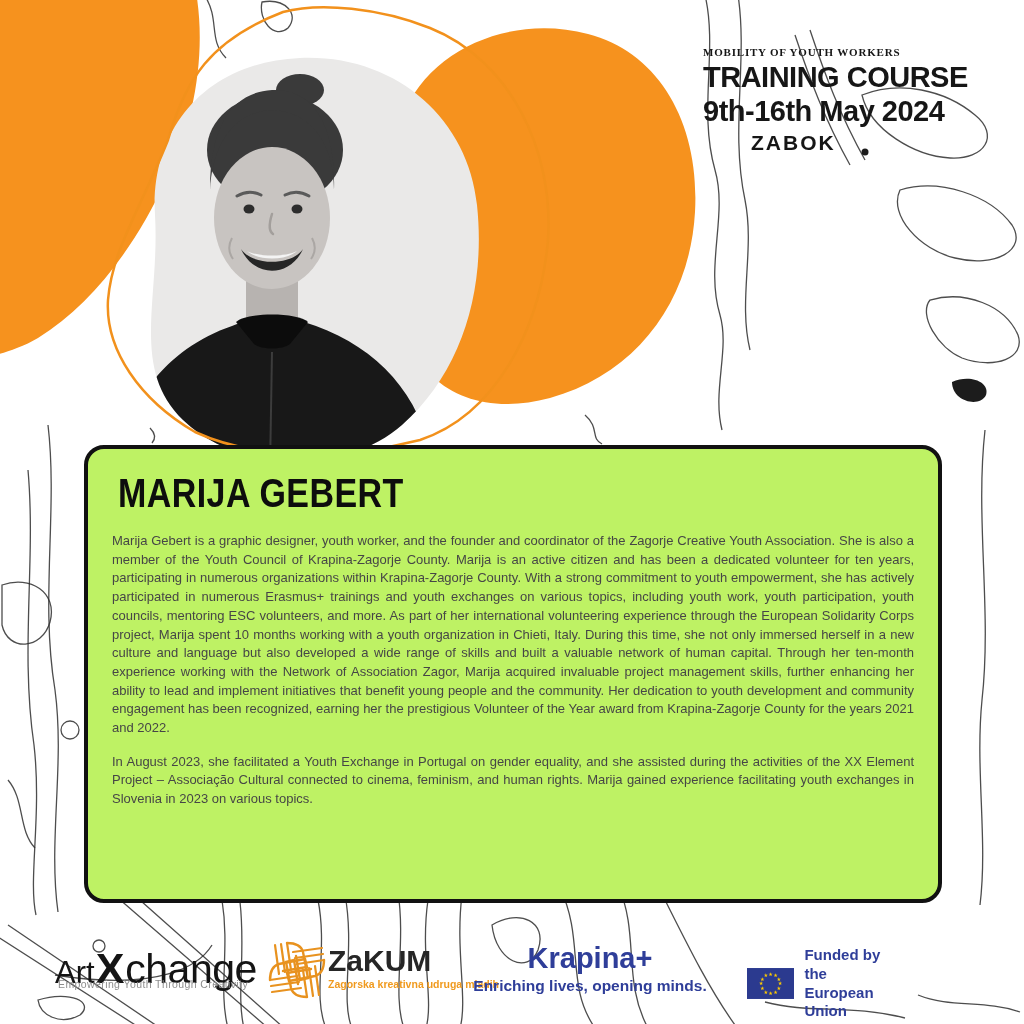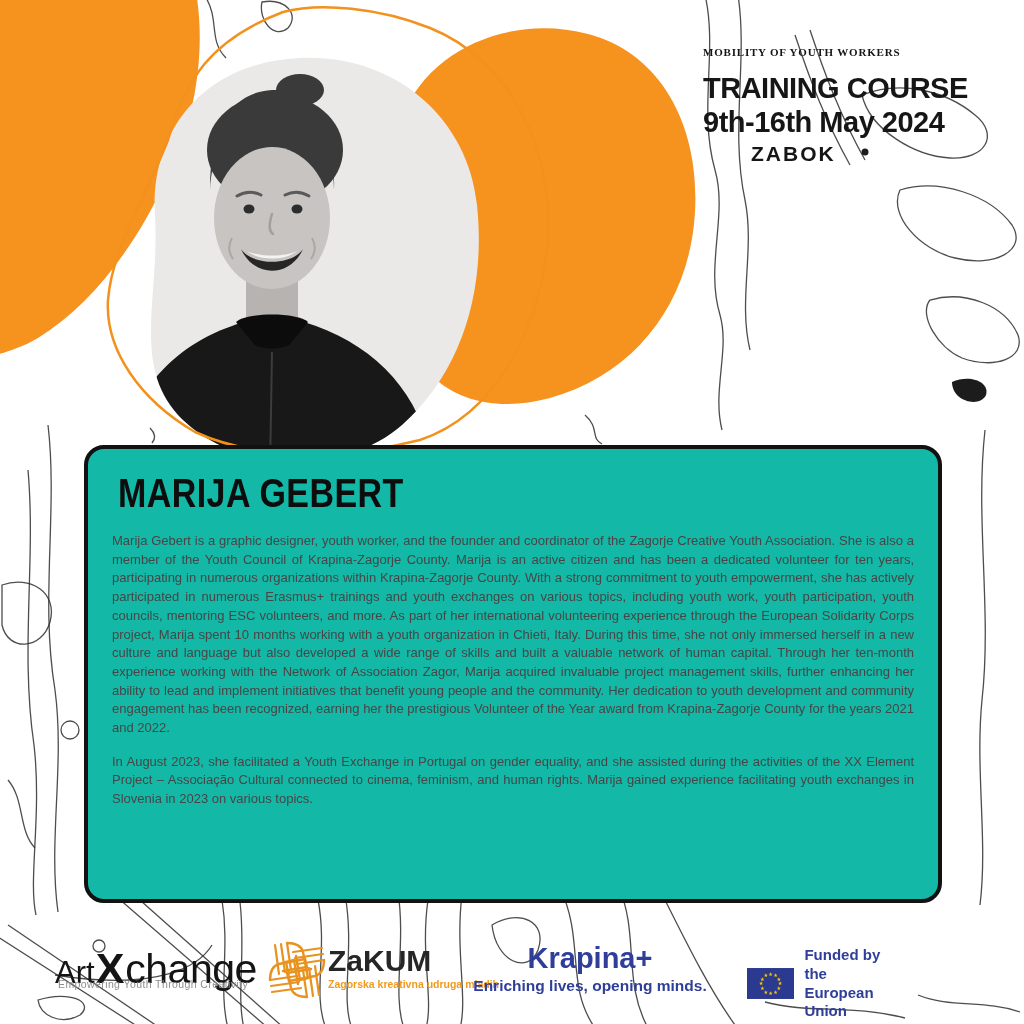--- a/index.html
+++ b/index.html
@@ -5,27 +5,27 @@
   html,body{margin:0;padding:0;background:#fff;}
   #canvas{position:relative;width:1024px;height:1024px;overflow:hidden;background:#fff;
           font-family:"Liberation Sans",sans-serif;}
   #bg-svg{position:absolute;left:0;top:0;z-index:0;}
   .doodle{fill:none;stroke:#2e2e2e;stroke-width:1.3;opacity:.85;}
   .doodle-fill{fill:#1c1c1c;stroke:none;}
 
   
   .event-header{position:absolute;left:703px;top:46px;z-index:2;color:#161616;}
   .eyebrow{font-size:11px;font-weight:800;letter-spacing:.8px;color:#161616;font-family:Liberation Serif, serif;}
-  .event-title{font-size:29px;font-weight:800;letter-spacing:-.5px;margin-top:14px;text-align:right;}
+  .event-title{font-size:29px;font-weight:800;letter-spacing:-.5px;margin-top:3px;text-align:right;}
   .event-dates{font-size:29px;font-weight:800;letter-spacing:-.5px;margin-top:1px;}
   .event-city{font-size:21px;font-weight:600;letter-spacing:2px;margin-top:3px;margin-left:48px;}
 
   
   .card{position:absolute;left:84px;top:445px;width:858px;height:458px;box-sizing:border-box;
-        background:#14b8a6;border:4px solid #111;border-radius:20px;z-index:3;padding:20px 24px 0 24px;}
+        background:#bef264;border:4px solid #111;border-radius:20px;z-index:3;padding:20px 24px 0 24px;}
   .card-title{display:inline-block;font-size:40px;font-weight:800;color:#0d0d0d;letter-spacing:.5px;
         transform:scaleX(.85);transform-origin:left;margin:2px 0 12px 6px;white-space:nowrap;}
   .bio{font-size:13px;line-height:18.7px;color:#464646;text-align:justify;margin:4px 0 15px 0;}
 
   
   .footer{position:absolute;left:0;top:938px;width:896px;height:86px;z-index:4;}
   .artx{position:absolute;left:55px;top:6px;display:flex;align-items:baseline;color:#141414;}
   .artx .a1{font-size:31px;font-weight:400;}
   .artx .a2{font-size:43px;font-weight:800;margin:0 1px;}
   .artx .a3{font-size:41px;font-weight:300;letter-spacing:-.5px;text-align:center;}

